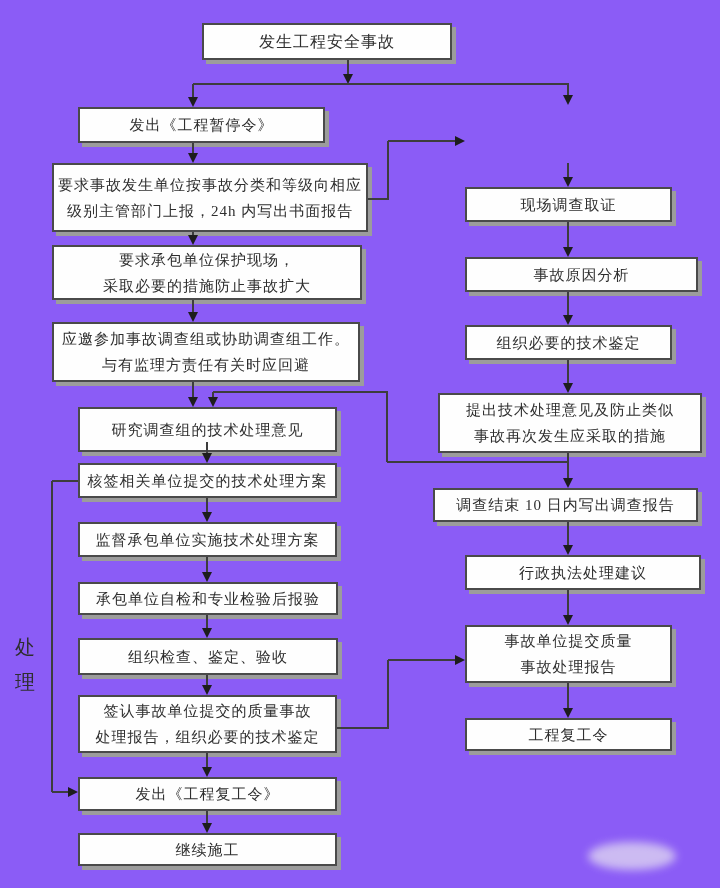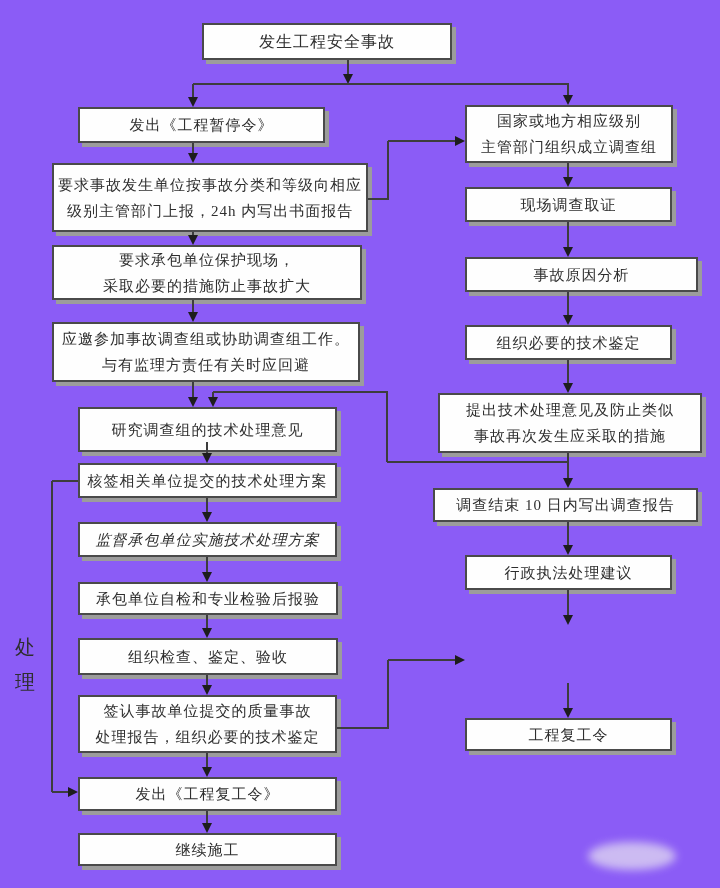--- a/index.html
+++ b/index.html
@@ -44,49 +44,49 @@
   <div class="box" style="left:52px;top:245px;width:310px;height:55px;">要求承包单位保护现场，
 采取必要的措施防止事故扩大</div>
 
   <div class="box" style="left:52px;top:322px;width:308px;height:60px;">应邀参加事故调查组或协助调查组工作。
 与有监理方责任有关时应回避</div>
 
   <div class="box" style="left:78px;top:407px;width:259px;height:45px;">研究调查组的技术处理意见</div>
 
   <div class="box" style="left:78px;top:463px;width:259px;height:35px;">核签相关单位提交的技术处理方案</div>
 
-  <div class="box" style="left:78px;top:522px;width:259px;height:35px;font-style:italic;">监督承包单位实施技术处理方案</div>
+  <div class="box" style="left:78px;top:522px;width:259px;height:35px;">监督承包单位实施技术处理方案</div>
 
   <div class="box" style="left:78px;top:638px;width:260px;height:37px;">组织检查、鉴定、验收</div>
 
   <div class="box" style="left:78px;top:582px;width:260px;height:33px;">承包单位自检和专业检验后报验</div>
 
   <div class="box" style="left:78px;top:695px;width:259px;height:58px;">签认事故单位提交的质量事故
 处理报告，组织必要的技术鉴定</div>
 
   <div class="box" style="left:78px;top:777px;width:259px;height:34px;">发出《工程复工令》</div>
 
   <div class="box" style="left:78px;top:833px;width:259px;height:33px;">继续施工</div>
 
-  <div class="box" style="left:465px;top:105px;width:208px;height:58px;">国家或地方相应级别
-主管部门组织成立调查组</div>
 
   <div class="box" style="left:465px;top:187px;width:207px;height:35px;">现场调查取证</div>
 
   <div class="box" style="left:465px;top:257px;width:233px;height:35px;">事故原因分析</div>
 
   <div class="box" style="left:465px;top:325px;width:207px;height:35px;">组织必要的技术鉴定</div>
 
   <div class="box" style="left:438px;top:393px;width:264px;height:60px;">提出技术处理意见及防止类似
 事故再次发生应采取的措施</div>
 
   <div class="box" style="left:433px;top:488px;width:265px;height:34px;">调查结束 10 日内写出调查报告</div>
 
-  <div class="box" style="left:465px;top:555px;width:207px;height:35px;">行政执法处理建议</div>
+  <div class="box" style="left:465px;top:555px;width:236px;height:35px;">行政执法处理建议</div>
 
+  <div class="box" style="left:465px;top:625px;width:207px;height:58px;">事故单位提交质量
+事故处理报告</div>
 
   <div class="box" style="left:465px;top:718px;width:207px;height:33px;">工程复工令</div>
 
   <div class="side-label">处
 理</div>
 
   <div class="vl" style="left:347px;top:60px;height:14px;"></div>
   <div class="ad" style="left:343px;top:74px;"></div>
   <div class="hl" style="left:193px;top:83px;width:376px;"></div>
 

